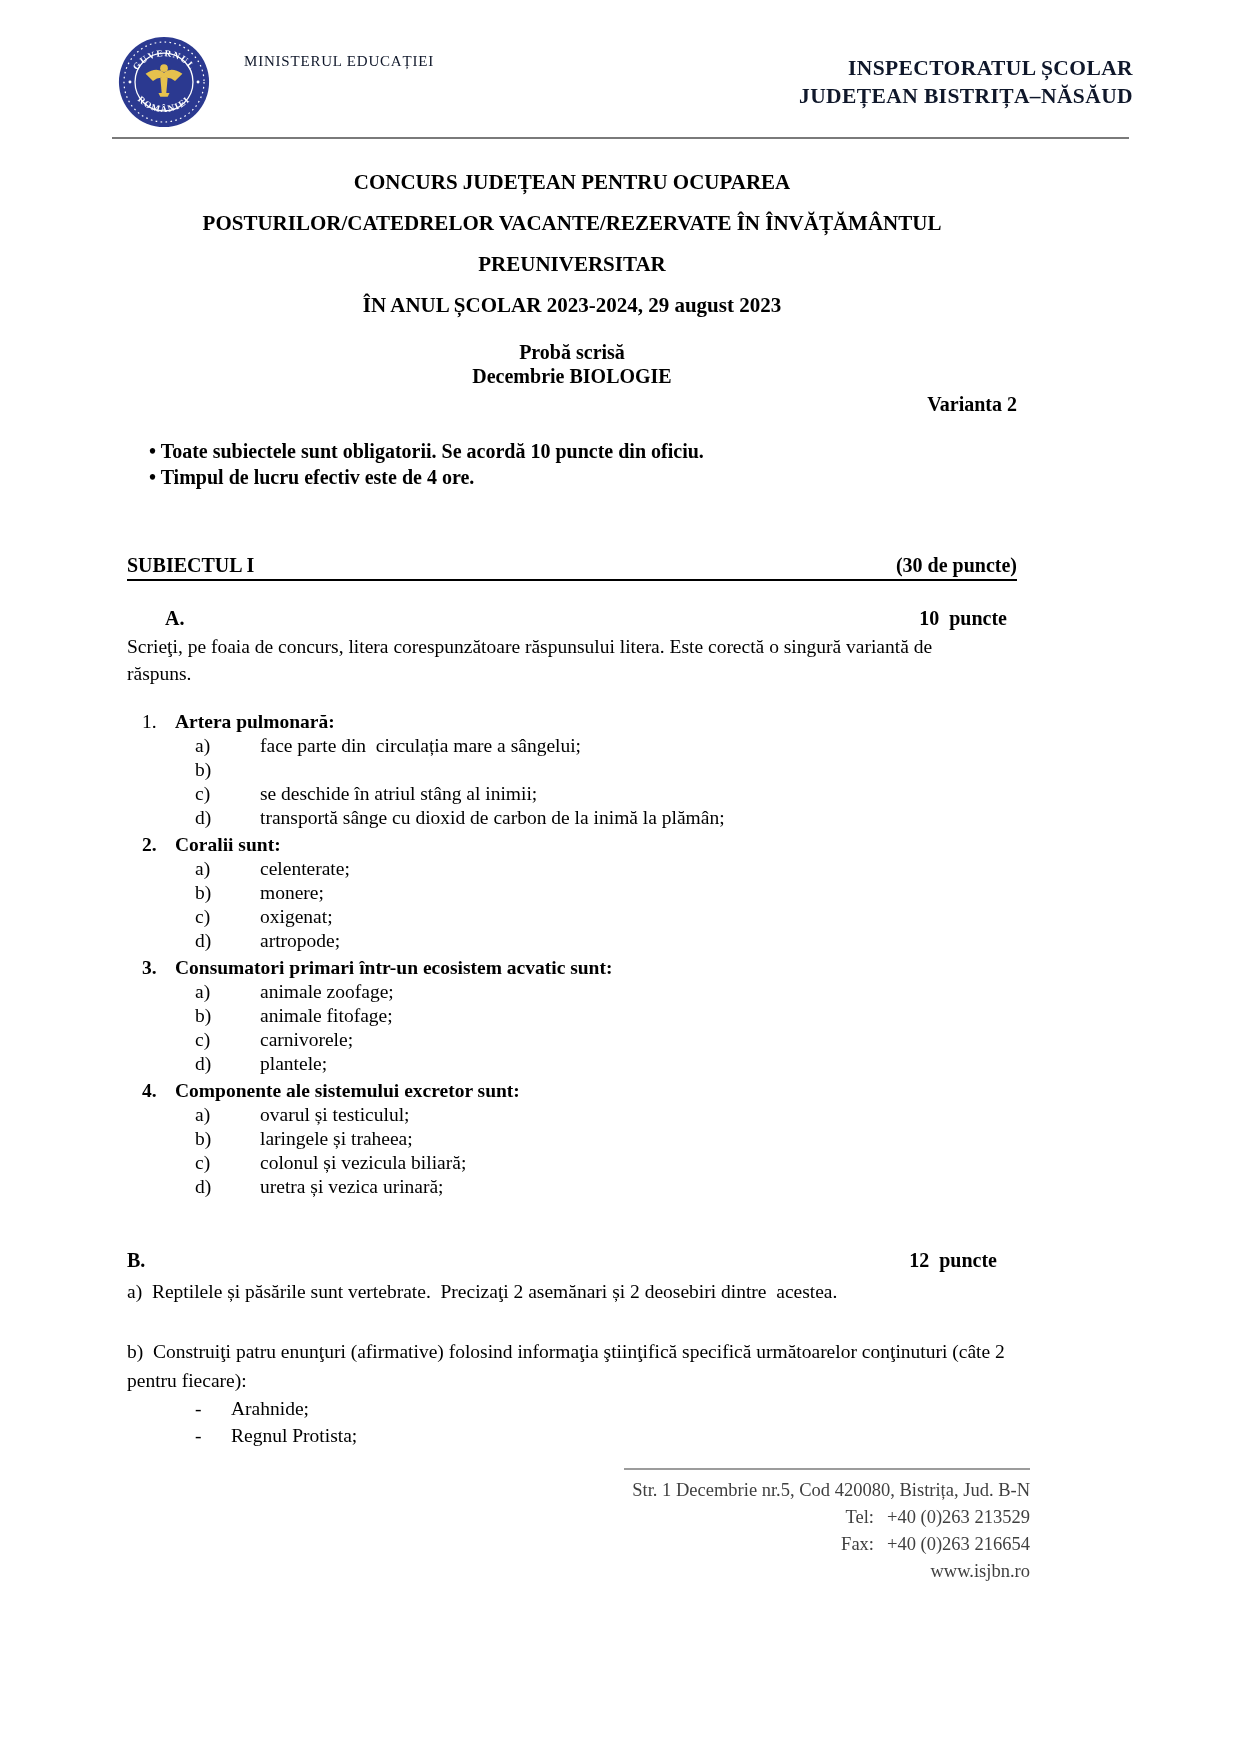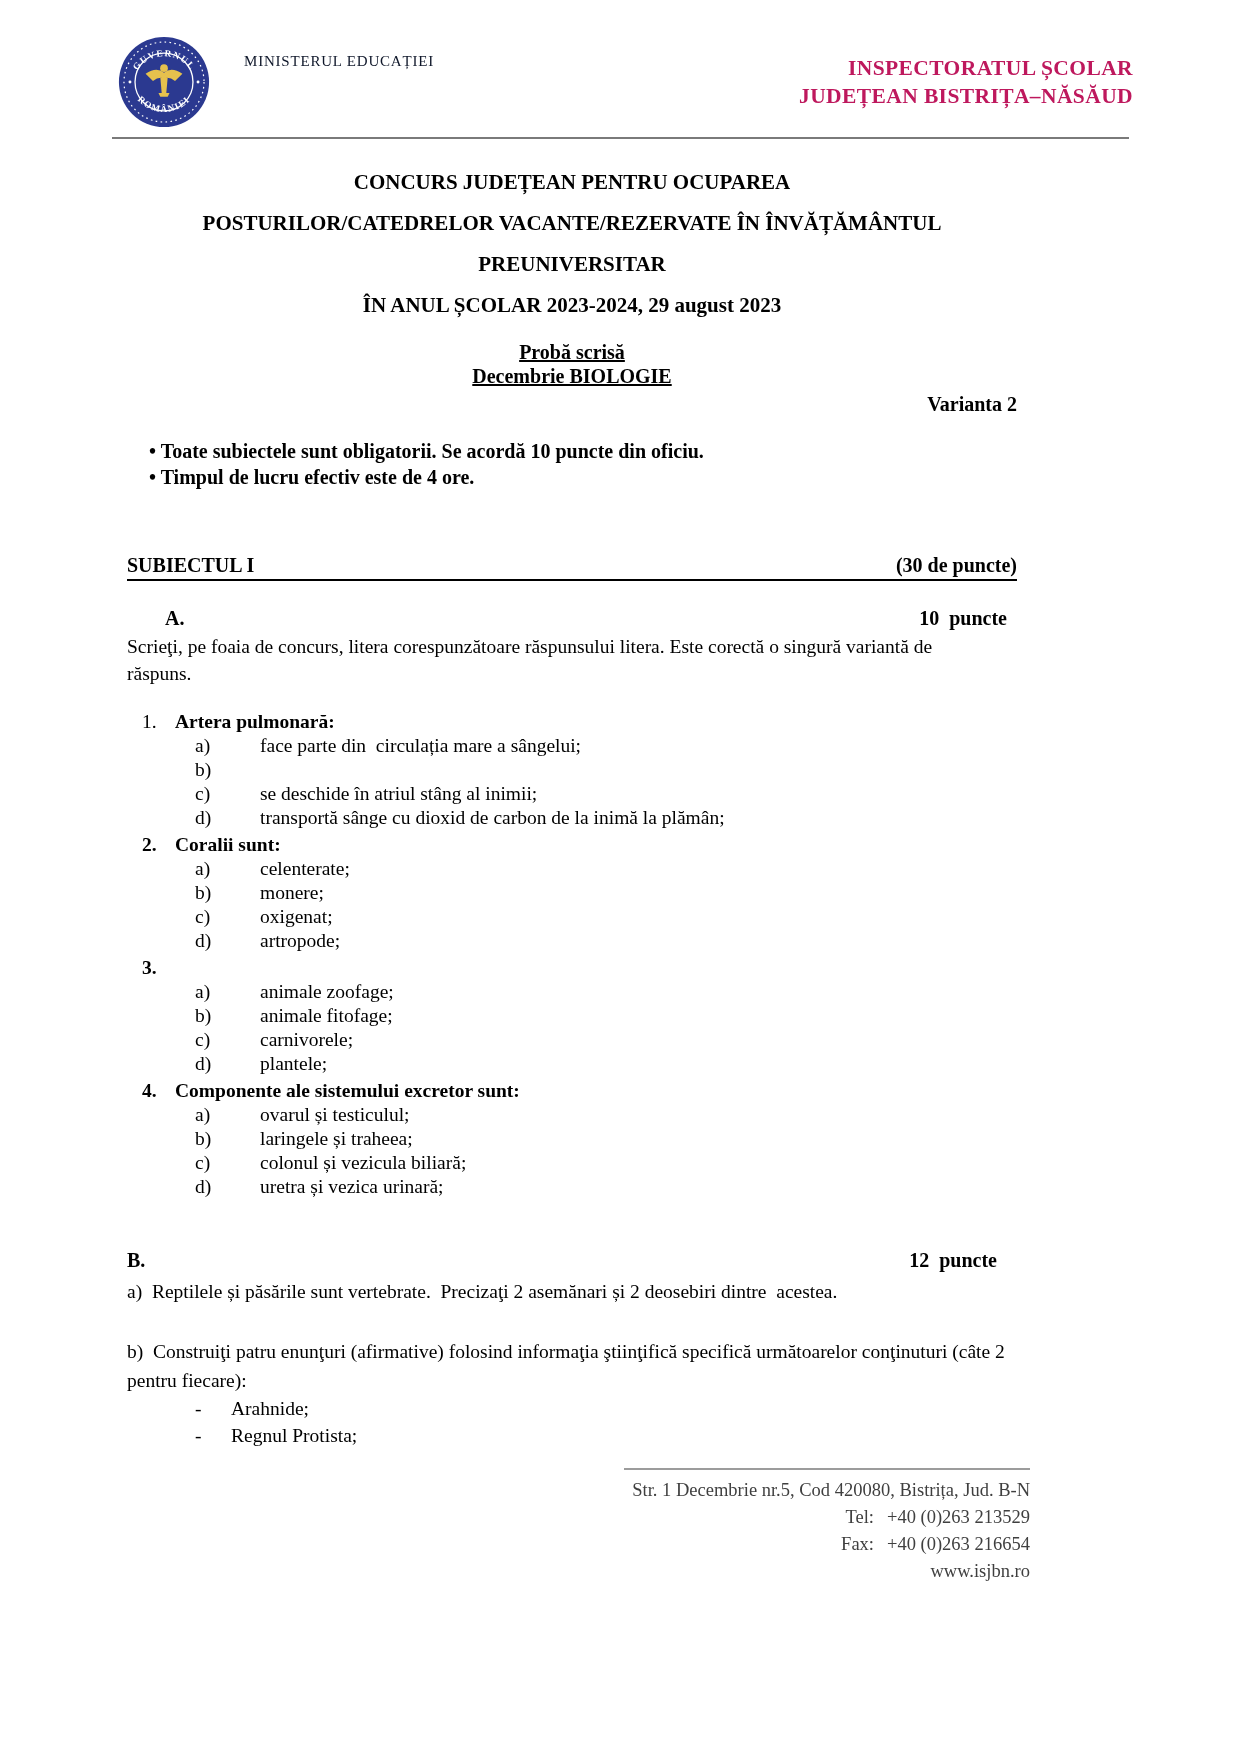--- a/index.html
+++ b/index.html
@@ -33,21 +33,21 @@
   .ministry {
     font-size: 15px;
     color: #0f172a;
     margin-top: 17px;
     letter-spacing: 0.8px;
   }
   .inspectorate {
     text-align: right;
     font-weight: bold;
     font-size: 21.5px;
-    color: #be185d;
+    color: #0f172a;
     margin-top: 18px;
     line-height: 28px;
     letter-spacing: 0.4px;
   }
   .header-rule {
     margin: 9px 112px 0 112px;
     border-bottom: 2px solid #7a7a7a;
   }
 
   
@@ -60,21 +60,20 @@
     font-size: 21px;
   }
   .title-line { line-height: 26px; margin-bottom: 15px; }
 
   .exam-block {
     margin-top: 22px;
     text-align: center;
     font-weight: bold;
     font-size: 20px;
     line-height: 24px;
-    text-decoration: underline;
   }
   .variant {
     text-align: right;
     font-weight: bold;
     font-size: 20px;
     margin-top: 5px;
   }
 
   .instructions {
     margin-top: 22px;
@@ -267,20 +266,21 @@
         </div>
         <div class="opt">
           <span class="opt-letter">d)</span>
           <span class="opt-text pre">artropode;</span>
         </div>
       </div>
 
       <div class="q">
         <div class="q-title">
           <span class="q-num bold">3.</span>
+          <span class="q-text">Consumatori primari într-un ecosistem acvatic sunt:</span>
         </div>
         <div class="opt">
           <span class="opt-letter">a)</span>
           <span class="opt-text pre">animale zoofage;</span>
         </div>
         <div class="opt">
           <span class="opt-letter">b)</span>
           <span class="opt-text pre">animale fitofage;</span>
         </div>
         <div class="opt">

